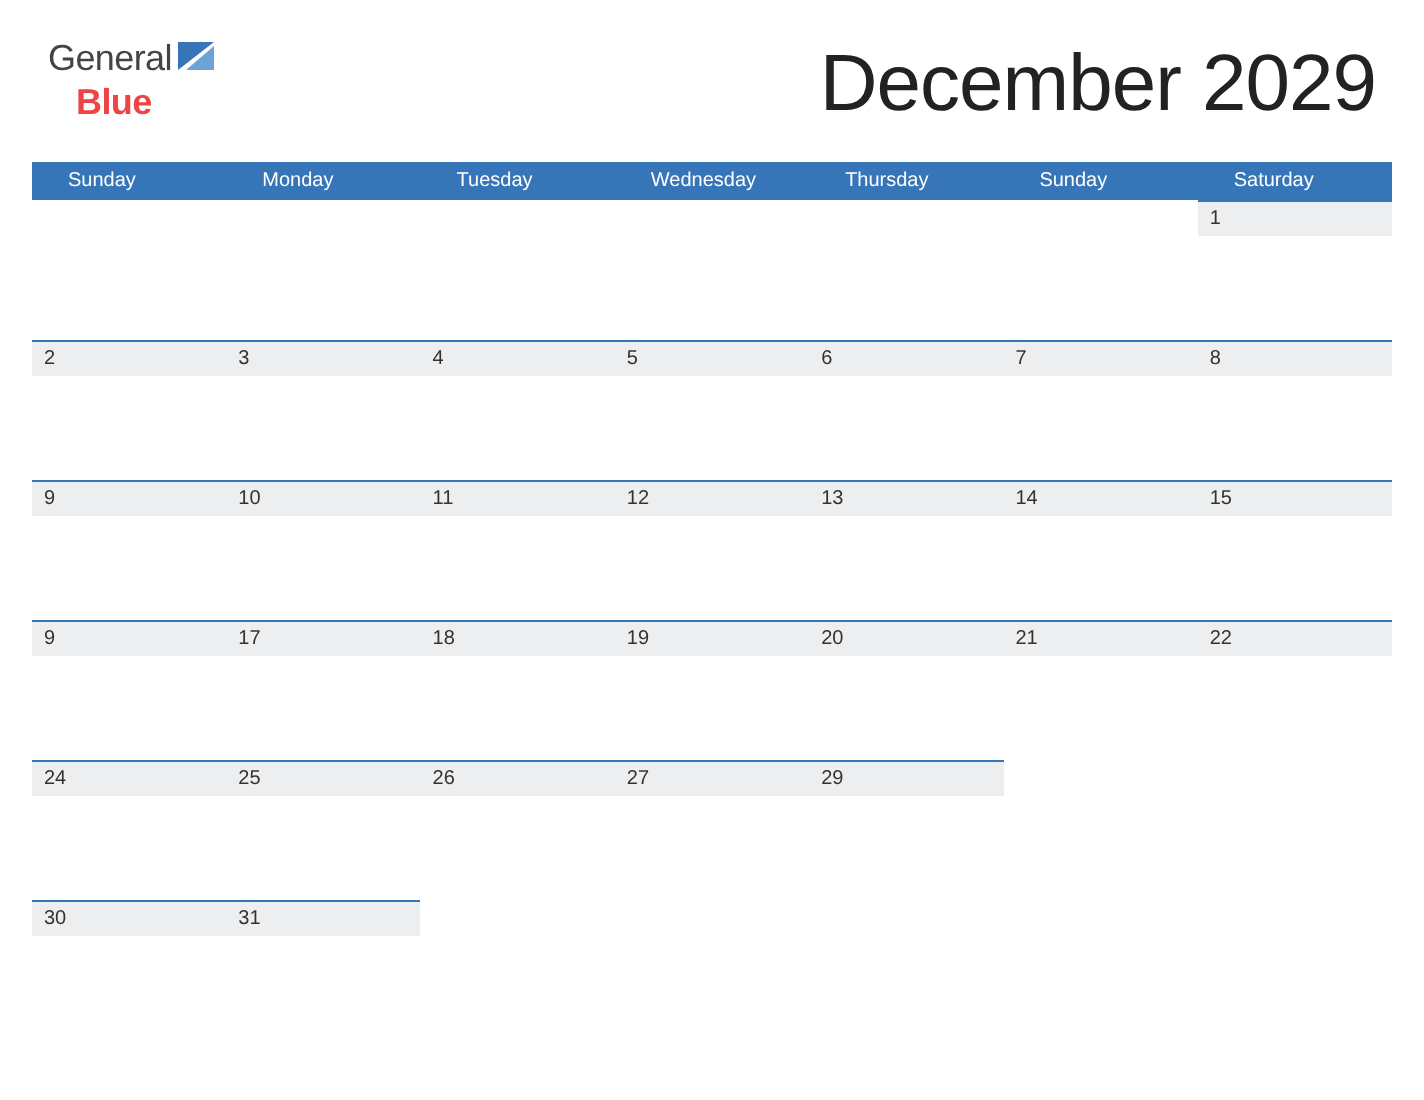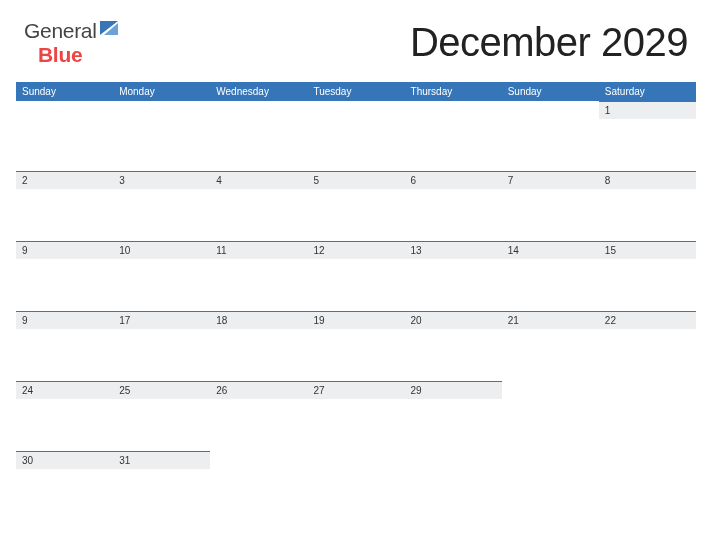--- a/index.html
+++ b/index.html
@@ -17,21 +17,21 @@
     align-items: flex-start;
     margin-bottom: 16px;
     padding: 0 8px;
   }
   .logo {
     display: flex;
     align-items: flex-start;
     gap: 2px;
   }
   .logo-text {
-    font-size: 21px;
+    font-size: 18px;
     font-weight: 500;
     color: #333;
     letter-spacing: -0.3px;
     line-height: 1;
   }
   .logo-general { color: #444; }
   .logo-blue { color: #ef4444; font-weight: 700; }
   .logo-tri {
     width: 20px;
     height: 16px;
@@ -53,20 +53,21 @@
     grid-template-columns: repeat(7, 1fr);
     background: #3575b8;
     border-top: 1px solid #3575b8;
   }
   .weekdays > div {
     color: #fff;
     font-size: 10px;
     font-weight: 400;
     padding: 3px 6px 4px;
     text-align: left;
+    margin-left: 12px;
   }
   .week {
     display: grid;
     grid-template-columns: repeat(7, 1fr);
   }
   .day {
     height: 70px;
     border-top: 1.5px solid #3575b8;
   }
   .day-num {
@@ -100,22 +101,22 @@
       </svg>
     </span>
   </div>
   <h1 class="title">December 2029</h1>
 </div>
 
 <div class="calendar">
   <div class="weekdays">
     <div>Sunday</div>
     <div>Monday</div>
+    <div>Tuesday</div>
     <div>Wednesday</div>
-    <div>Tuesday</div>
     <div>Thursday</div>
     <div>Sunday</div>
     <div>Saturday</div>
   </div>
 
   <div class="week">
     <div class="day empty">
         <span class="day-num"></span>
       </div>
     <div class="day empty">

